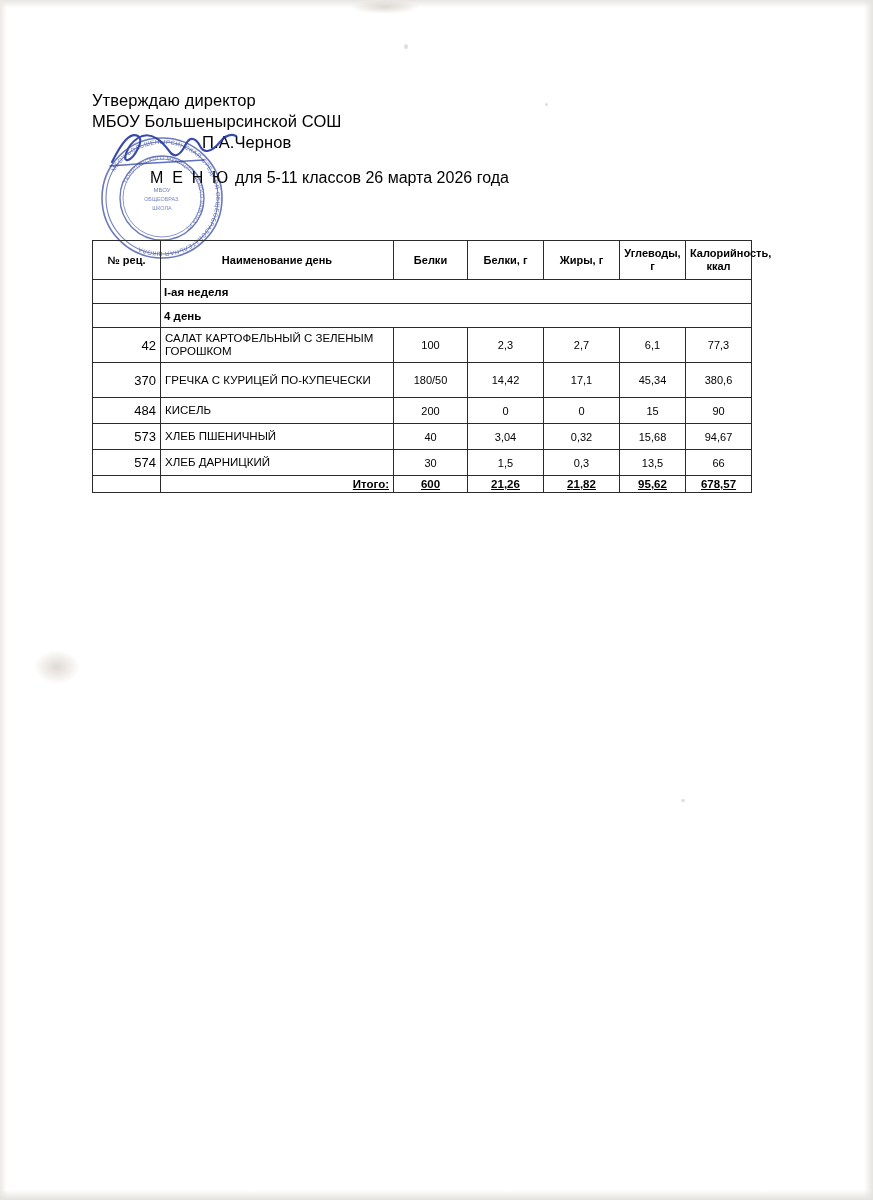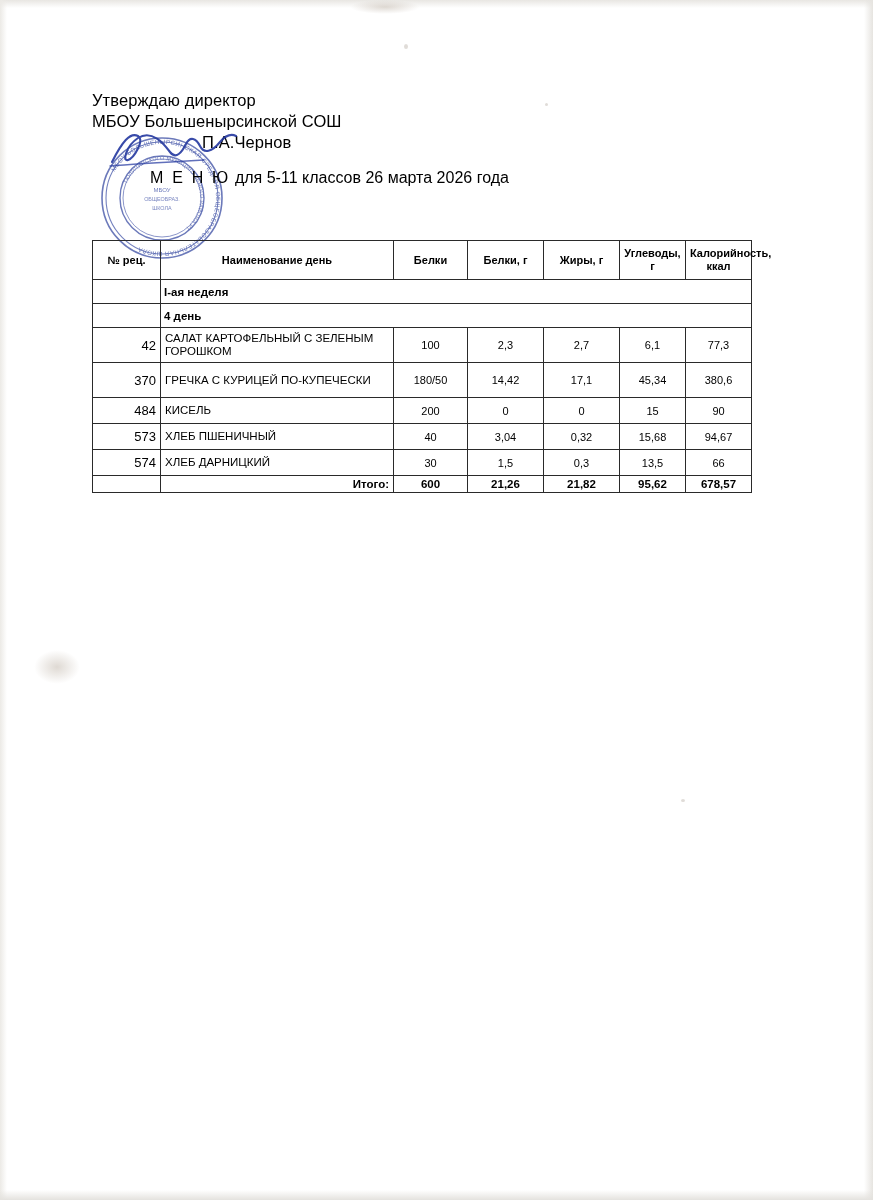--- a/index.html
+++ b/index.html
@@ -165,20 +165,21 @@
   }
   tr.section.week td.wide {
     border-bottom: none;
   }
   tr.row-dish td { height: 21px; }
   tr.row-dish.two-line td { height: 30px; }
 
   tr.total td {
     font-weight: bold;
     font-size: 11.5px;
+    text-decoration: underline;
   }
   td.total-label {
     text-align: right;
     padding-right: 6px;
   }
 </style>
 </head>
 <body>
 
 <div class="page">

